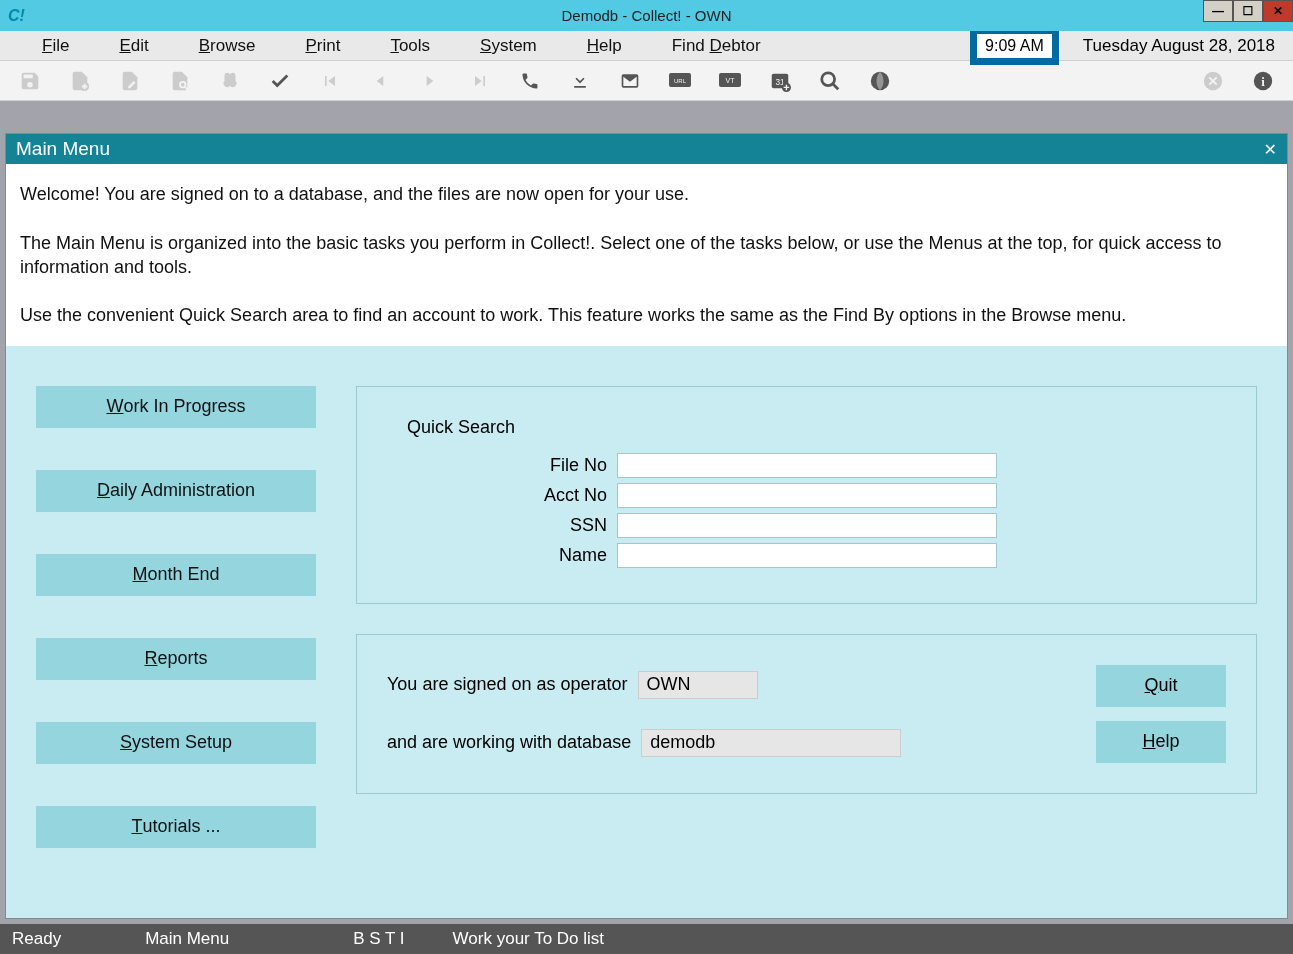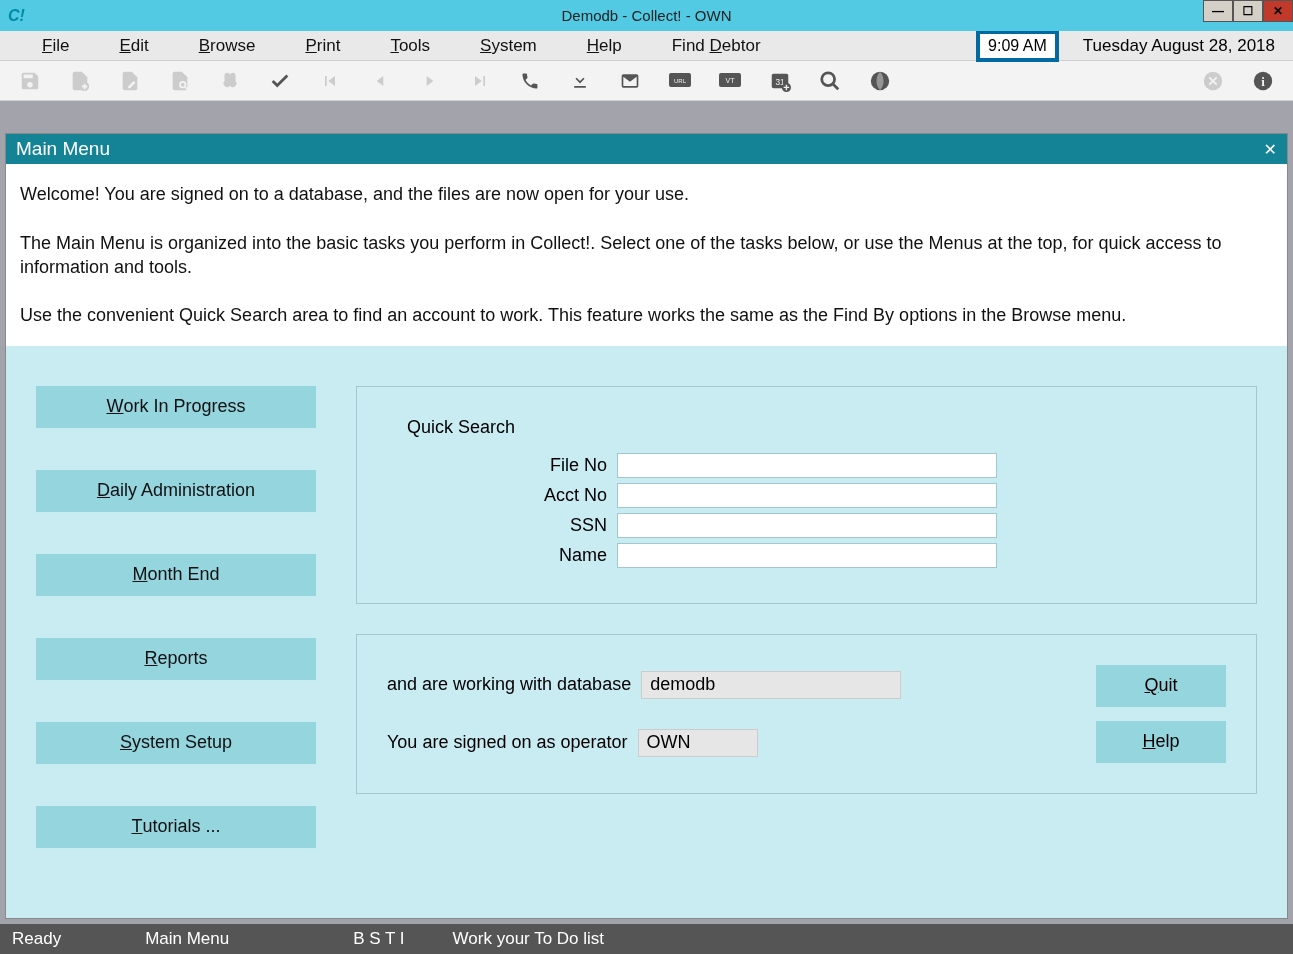--- a/index.html
+++ b/index.html
@@ -69,21 +69,21 @@
 }
 .menu-bar .menu-item .ul { text-decoration: underline; }
 .menu-right {
   margin-left: auto;
   display: flex;
   align-items: center;
   gap: 8px;
 }
 .time-box {
   background: #fff;
-  border: 4px solid #0369a1;
+  border: 7px solid #0369a1;
   padding: 3px 8px;
   font-size: 16px;
 }
 .date-text { font-size: 17px; padding-left: 16px; }
 .toolbar {
   height: 40px;
   background: #f3f3f3;
   display: flex;
   align-items: center;
   padding: 0 18px;
@@ -432,26 +432,26 @@
               <input class="qs-input" style="">
             </div>
           <div class="qs-row">
               <span class="qs-label">Name</span>
               <input class="qs-input" style="">
             </div>
         </div>
         <div class="panel info-panel">
           <div>
             <div class="info-row">
+              <span class="info-text">You are signed on as operator</span>
+              <span class="ro-field">OWN</span>
+            </div>
+            <div class="info-row">
               <span class="info-text">and are working with database</span>
               <span class="ro-field wide">demodb</span>
-            </div>
-            <div class="info-row">
-              <span class="info-text">You are signed on as operator</span>
-              <span class="ro-field">OWN</span>
             </div>
           </div>
           <div class="action-buttons">
             <div class="action-btn">
                 <span class="ul">Q</span>
                 <span>uit</span>
               </div>
             <div class="action-btn">
                 <span class="ul">H</span>
                 <span>elp</span>

